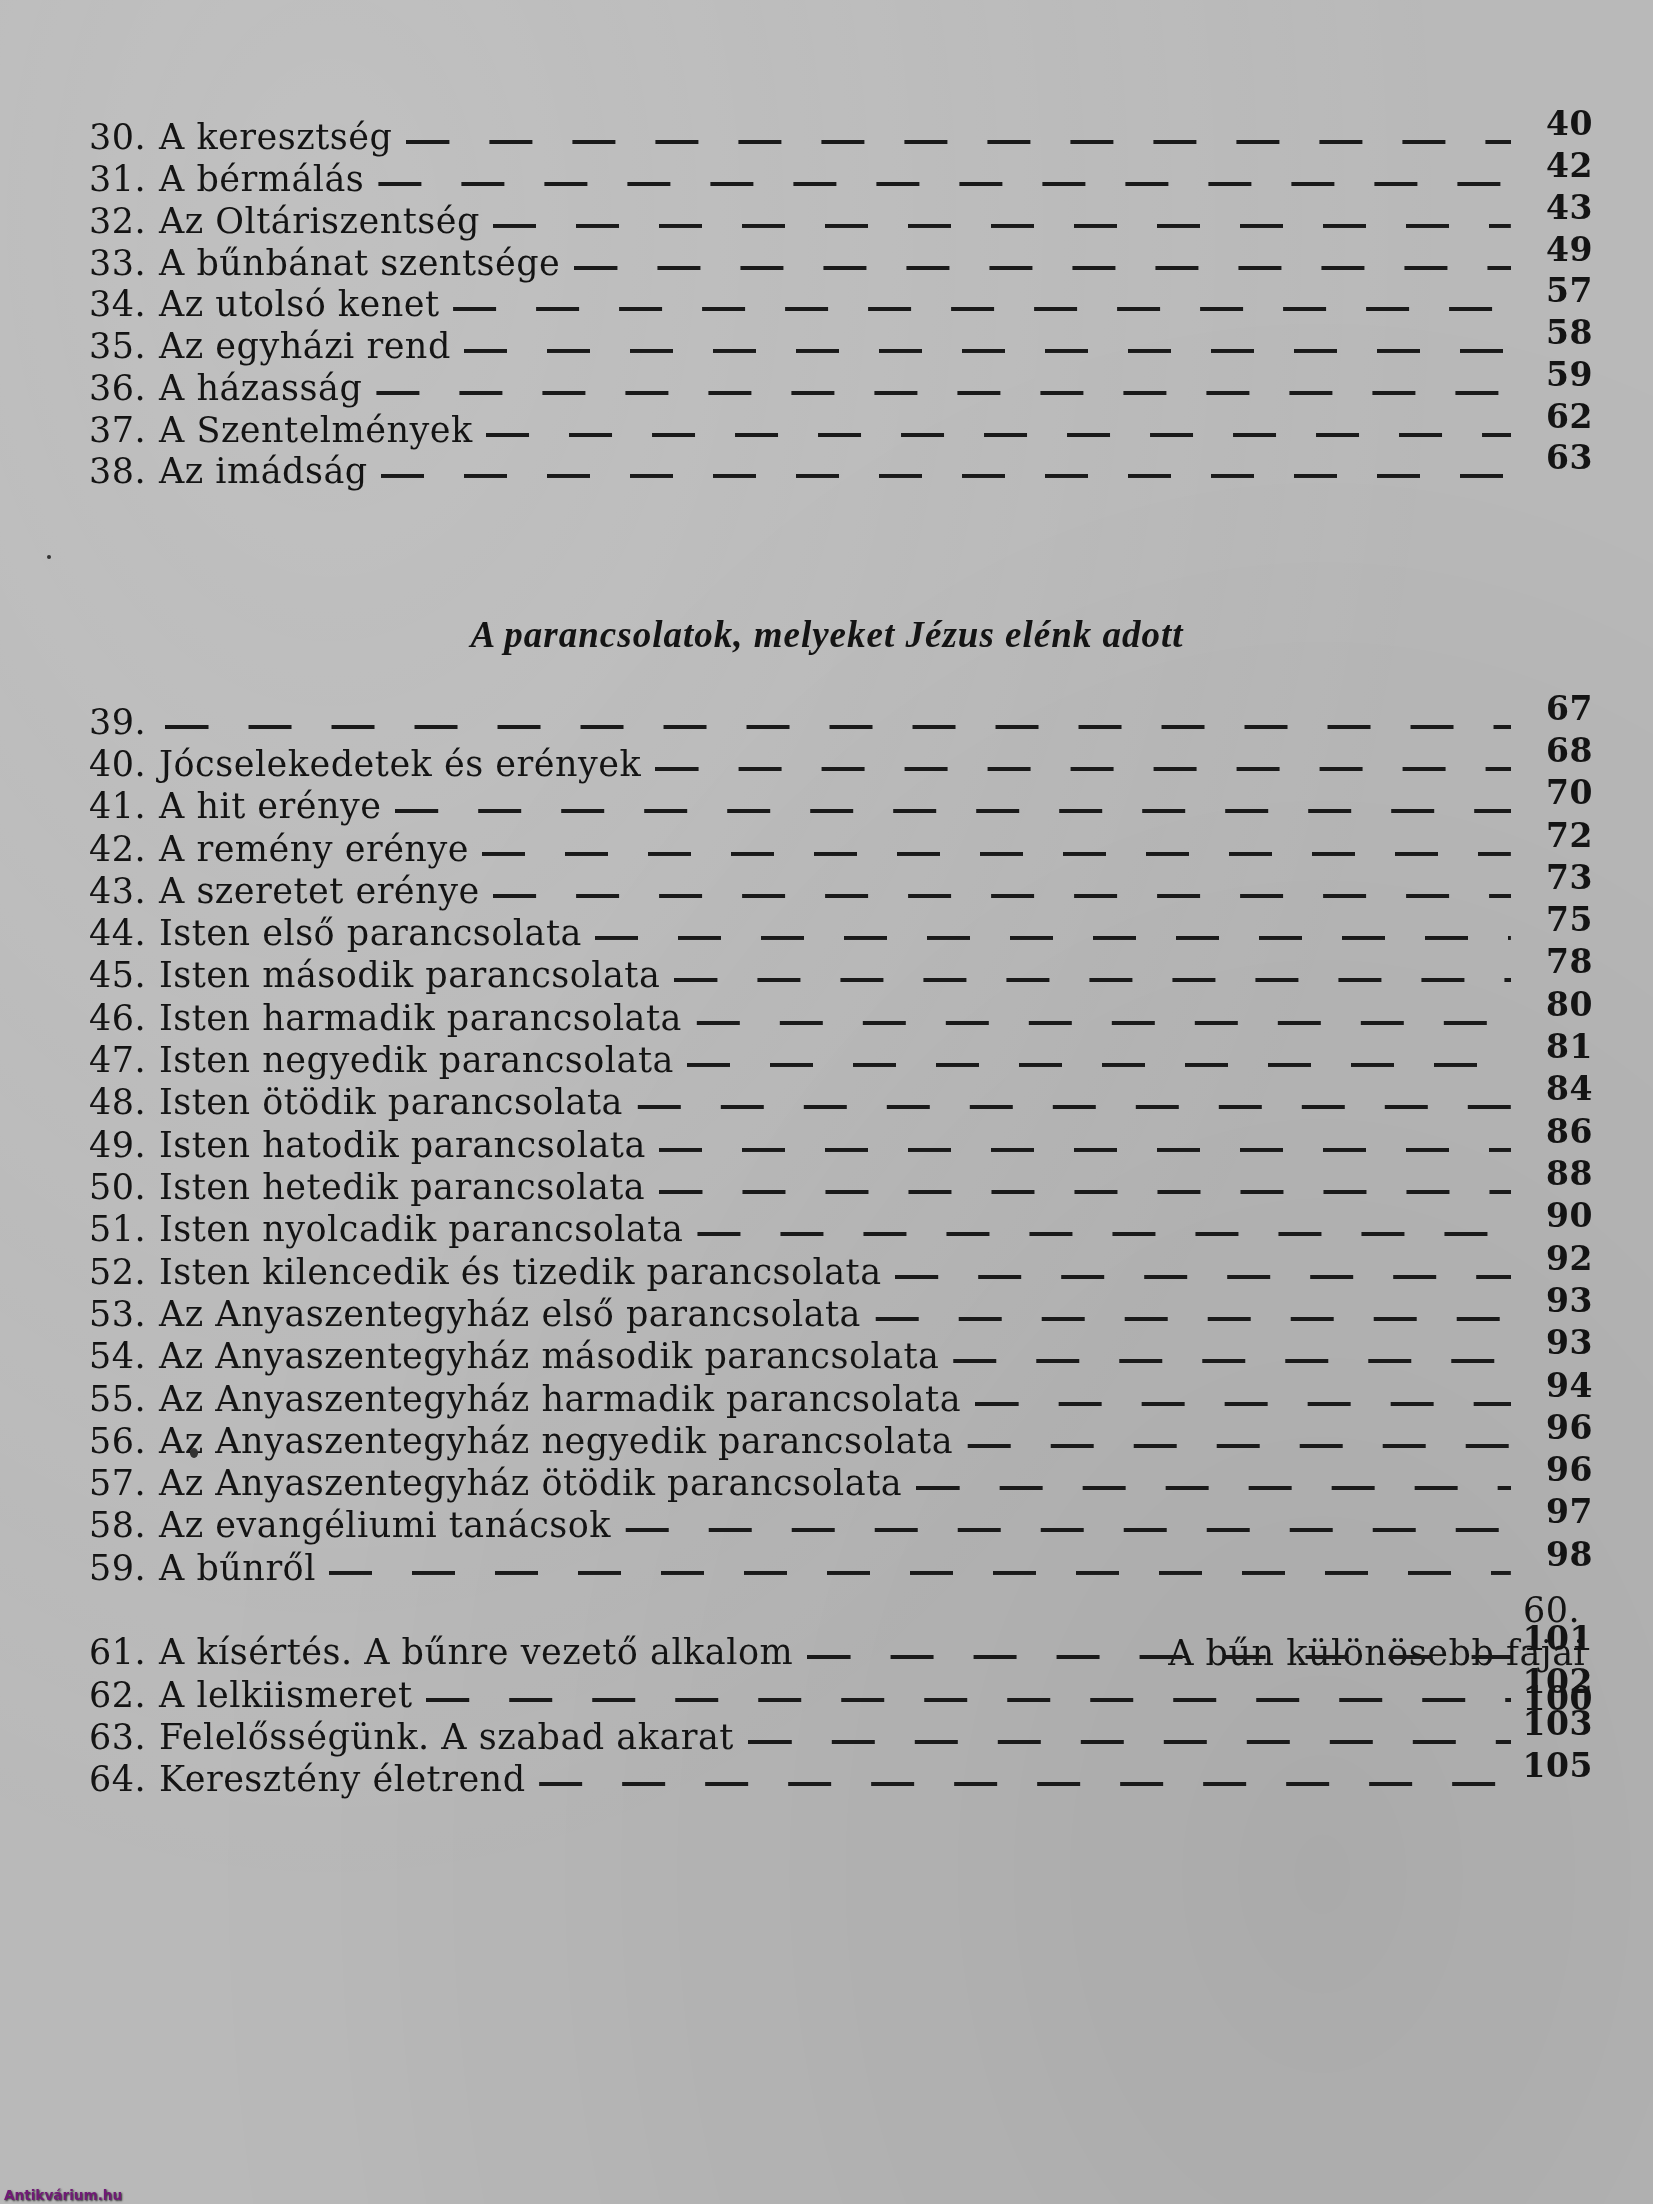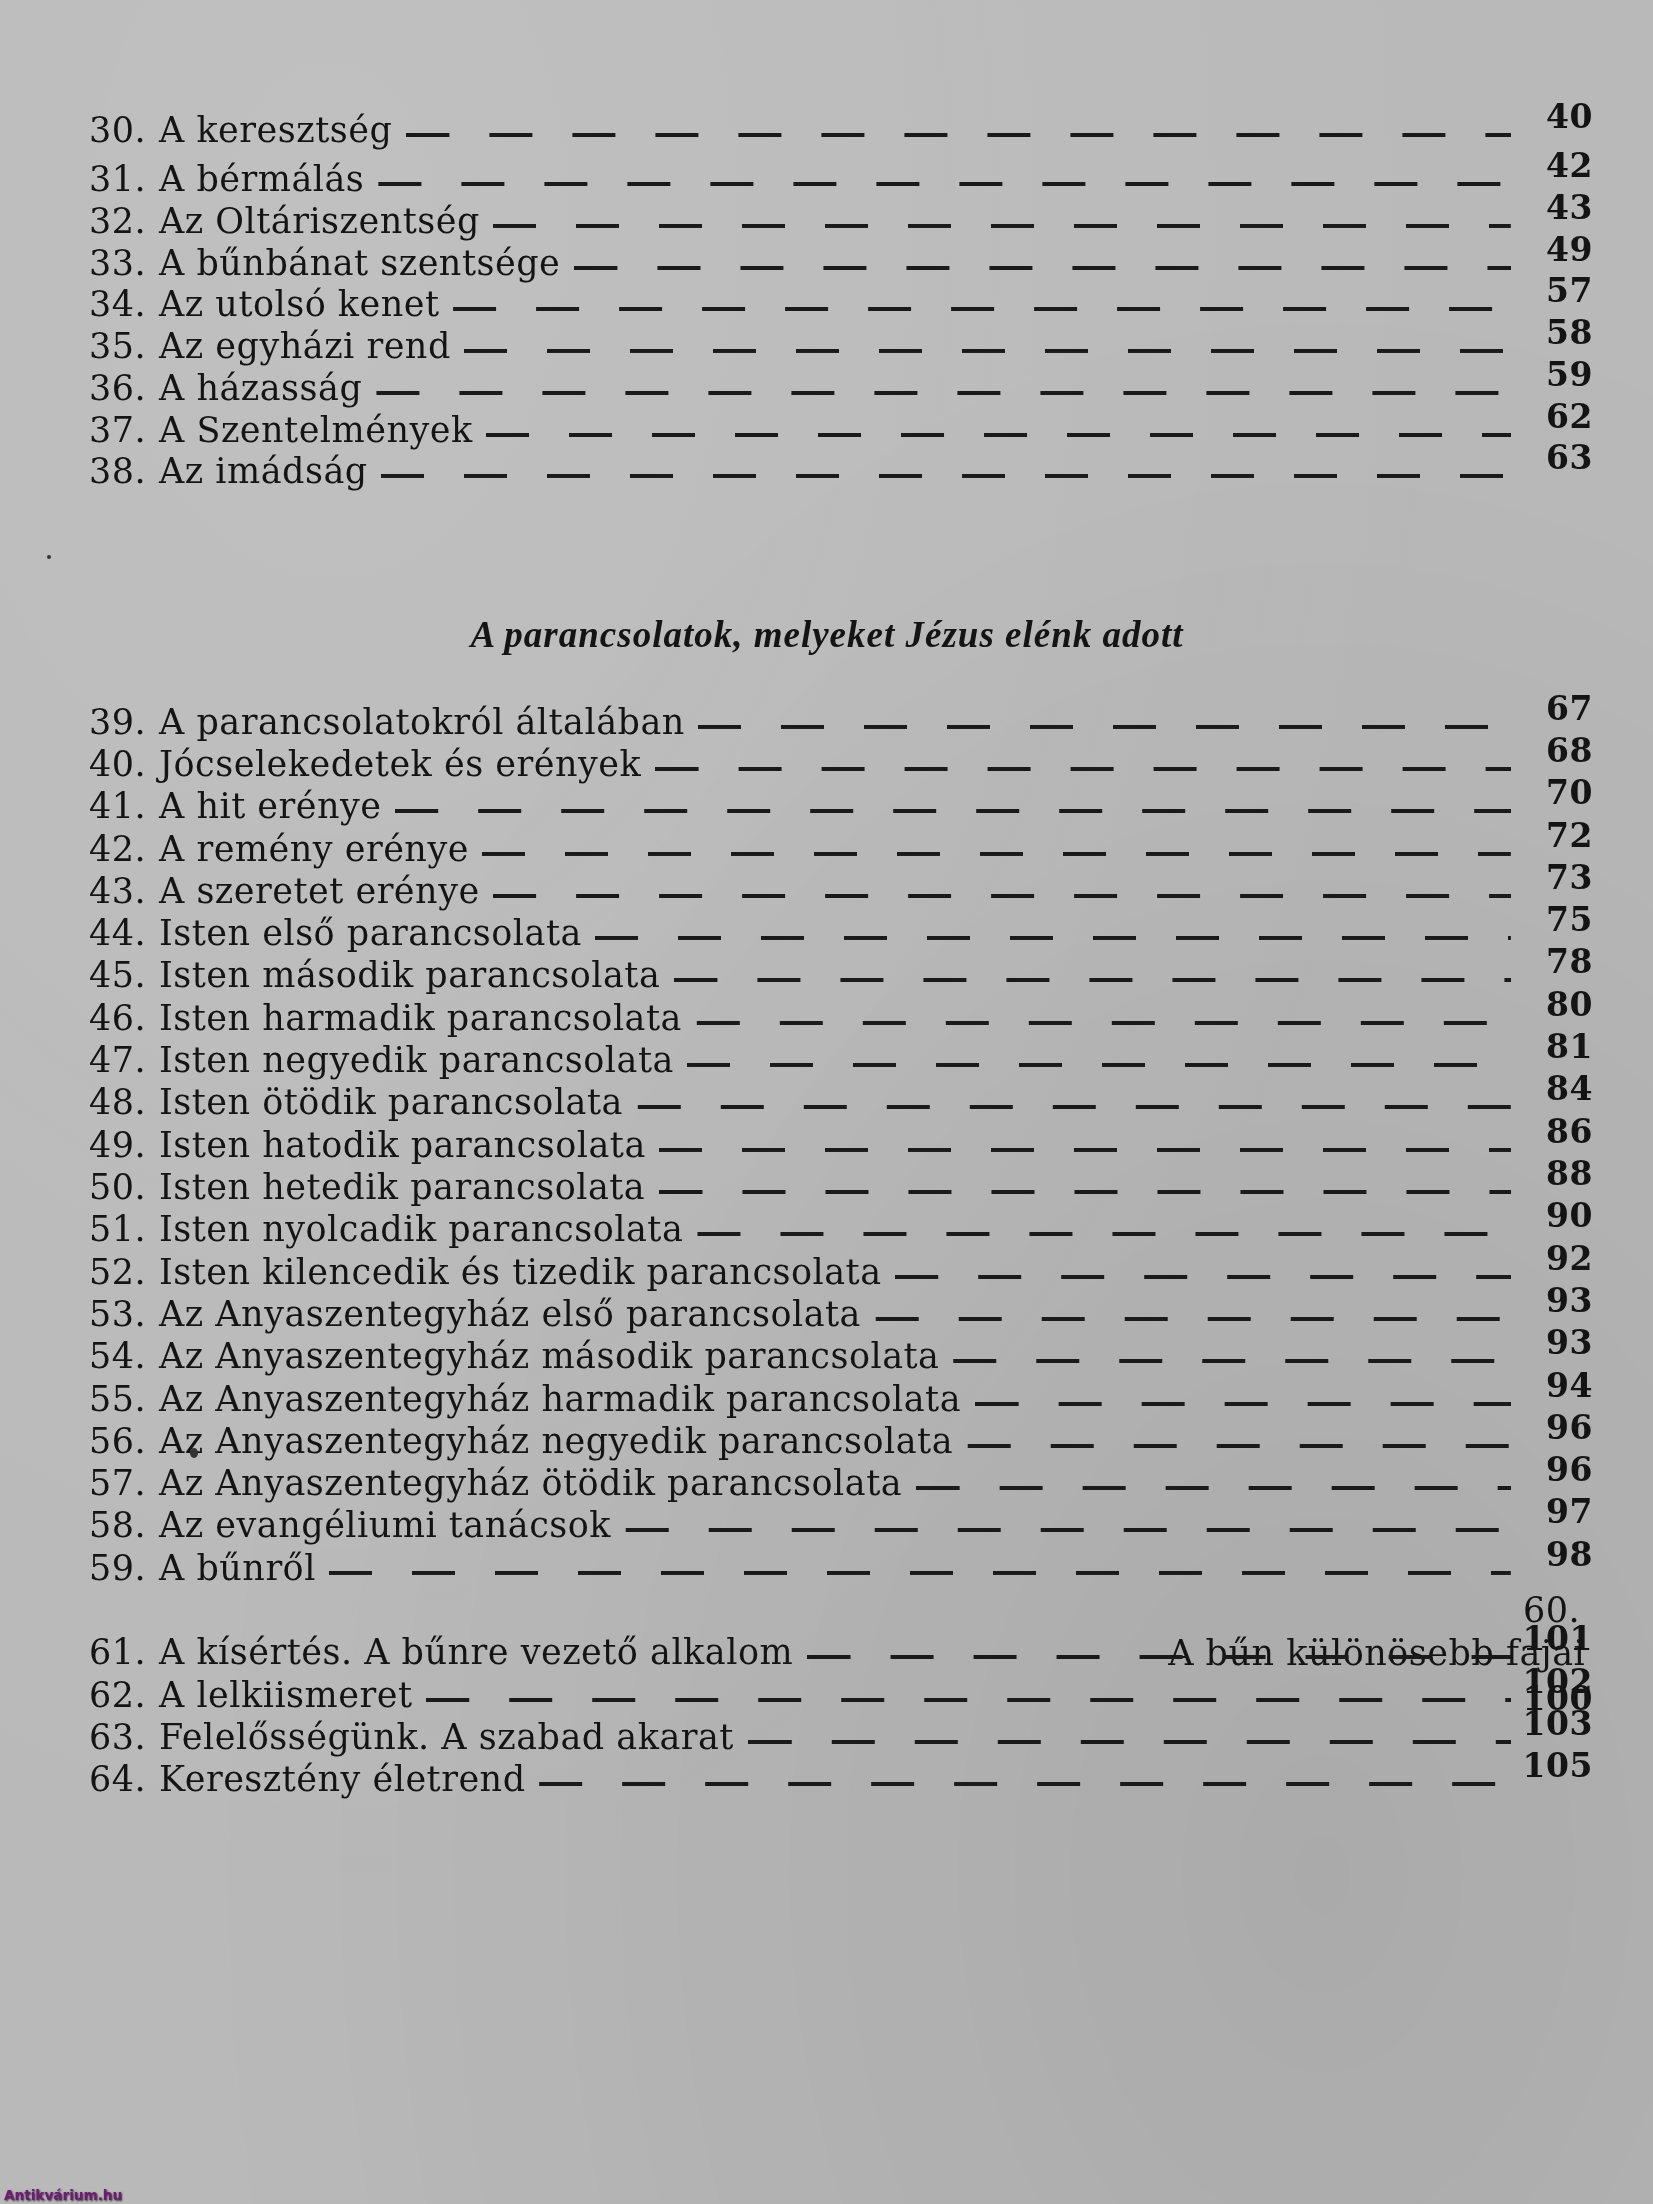--- a/index.html
+++ b/index.html
@@ -46,21 +46,21 @@
       text-shadow: 1px 1px 1.9px #333;
     }
     .speck { position: absolute; background: #333; border-radius: 50%; }
   </style>
 </head>
 <body>
 
 <div class="page">
 
   <div class="toc-block" id="toc-a">
-      <div class="toc-row" style="top: 109px;">
+      <div class="toc-row" style="top: 116px;">
         <span class="toc-num">30.</span>
         <span class="toc-title">A keresztség</span>
         <span class="toc-leader"></span>
         <span class="toc-page">40</span>
       </div>
       <div class="toc-row" style="top: 158px;">
         <span class="toc-num">31.</span>
         <span class="toc-title">A bérmálás</span>
         <span class="toc-leader"></span>
         <span class="toc-page">42</span>
@@ -107,21 +107,20 @@
         <span class="toc-leader"></span>
         <span class="toc-page">63</span>
       </div>
     </div>
 
   <div class="section-subtitle">A parancsolatok, melyeket Jézus elénk adott</div>
 
   <div class="toc-block" id="toc-b">
       <div class="toc-row" style="top: 701px;">
         <span class="toc-num">39.</span>
-        <span class="toc-title">A parancsolatokról általában</span>
         <span class="toc-leader"></span>
         <span class="toc-page">67</span>
       </div>
       <div class="toc-row" style="top: 743px;">
         <span class="toc-num">40.</span>
         <span class="toc-title">Jócselekedetek és erények</span>
         <span class="toc-leader"></span>
         <span class="toc-page">68</span>
       </div>
       <div class="toc-row" style="top: 785px;">

